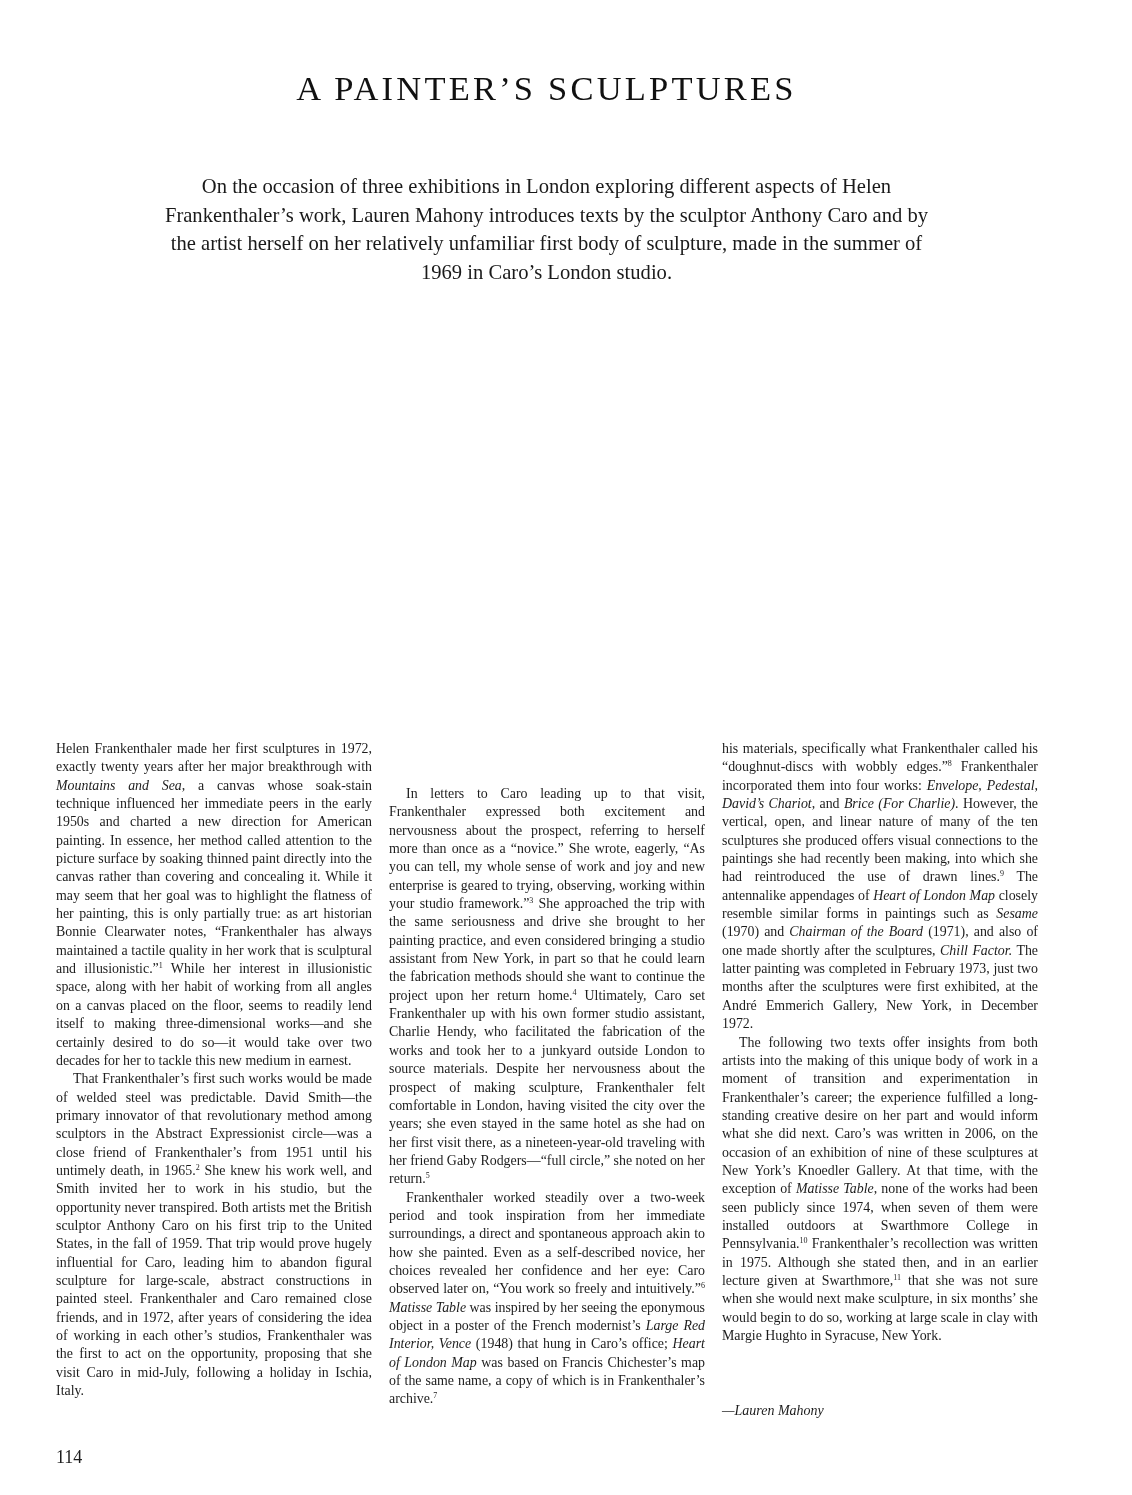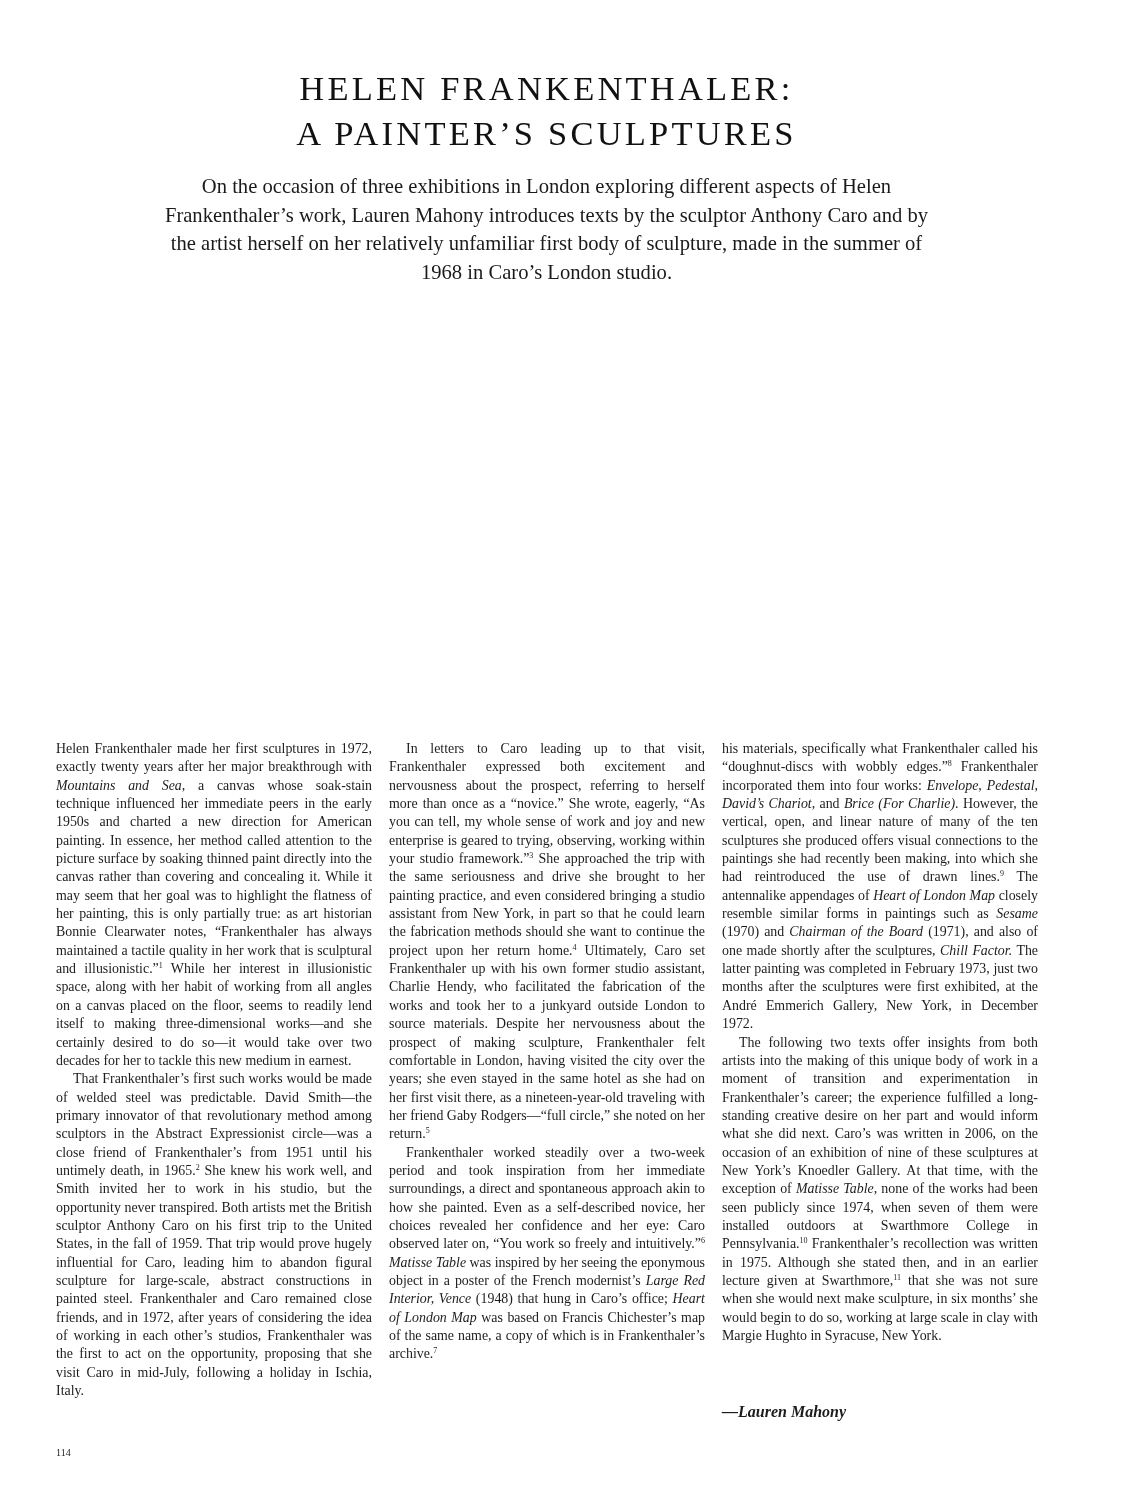--- a/index.html
+++ b/index.html
@@ -24,43 +24,42 @@
   }
   .col {
     position: absolute; top: 740px; width: 316px;
     font-family: "Liberation Serif", serif;
     font-size: 13.9px; line-height: 18.35px;
     text-align: justify; hyphens: manual; color: #1c1c1c;
   }
   .col p { margin: 0; text-indent: 17px; }
   .col p.first { text-indent: 0; }
   #col1 { left: 56px; }
-  #col2 { left: 389px; }
+  #col2 { left: 389px; margin-top: 45px; }
   #col3 { left: 722px; }
   .col i { font-style: italic; }
   .col sup { font-size: 8px; line-height: 0; vertical-align: 5px; }
   .signature {
     position: absolute; left: 722px; top: 1403px;
     font-family: "Liberation Serif", serif; font-style: italic;
-    font-size: 16px; color: #1c1c1c; font-weight: bold;
+    font-size: 14px; color: #1c1c1c;
   }
   .page-number {
     position: absolute; left: 56px; top: 1447px;
-    font-family: "Liberation Serif", serif; font-size: 10px; color: #1c1c1c;
+    font-family: "Liberation Serif", serif; font-size: 18px; color: #1c1c1c;
   }
 </style>
 </head>
 <body>
 
 <h1 class="title">
-  <span>HELEN FRANKENTHALER:</span>
   <span>A PAINTER’S SCULPTURES</span>
 </h1>
 
-<p class="deck">On the occasion of three exhibitions in London exploring different aspects of Helen Frankenthaler’s work, Lauren Mahony introduces texts by the sculptor Anthony Caro and by the artist herself on her relatively unfamiliar first body of sculpture, made in the summer of 1968 in Caro’s London studio.</p>
+<p class="deck">On the occasion of three exhibitions in London exploring different aspects of Helen Frankenthaler’s work, Lauren Mahony introduces texts by the sculptor Anthony Caro and by the artist herself on her relatively unfamiliar first body of sculpture, made in the summer of 1969 in Caro’s London studio.</p>
 
 <div class="col" id="col1">
     <p class="first"><span>Helen Frankenthaler made her first sculptures in 1972, exactly twenty years after her major break­through with </span><i>Mountains and Sea</i><span>, a canvas whose soak-stain technique influenced her immediate peers in the early 1950s and charted a new direc­tion for American painting. In essence, her method called attention to the picture surface by soaking thinned paint directly into the canvas rather than covering and concealing it. While it may seem that her goal was to highlight the flatness of her painting, this is only partially true: as art histo­rian Bonnie Clearwater notes, “Frankenthaler has always maintained a tactile quality in her work that is sculptural and illusionistic.”</span><sup>1</sup><span> While her interest in illusionistic space, along with her habit of work­ing from all angles on a canvas placed on the floor, seems to readily lend itself to making three-di­mensional works—and she certainly desired to do so—it would take over two decades for her to tackle this new medium in earnest.</span></p>
     <p><span>That Frankenthaler’s first such works would be made of welded steel was predictable. David Smith—the primary innovator of that revolu­tionary method among sculptors in the Abstract Expressionist circle—was a close friend of Frankenthaler’s from 1951 until his untimely death, in 1965.</span><sup>2</sup><span> She knew his work well, and Smith invited her to work in his studio, but the opportunity never transpired. Both artists met the British sculptor Anthony Caro on his first trip to the United States, in the fall of 1959. That trip would prove hugely influential for Caro, leading him to abandon figural sculpture for large-scale, abstract constructions in painted steel. Frankenthaler and Caro remained close friends, and in 1972, after years of consid­ering the idea of working in each other’s studios, Frankenthaler was the first to act on the opportu­nity, proposing that she visit Caro in mid-July, fol­lowing a holiday in Ischia, Italy.</span></p>
   </div>
 <div class="col" id="col2">
     <p><span>In letters to Caro leading up to that visit, Frankenthaler expressed both excitement and nervousness about the prospect, referring to herself more than once as a “novice.” She wrote, eagerly, “As you can tell, my whole sense of work and joy and new enterprise is geared to trying, observ­ing, working within your studio framework.”</span><sup>3</sup><span> She approached the trip with the same seriousness and drive she brought to her painting practice, and even considered bringing a studio assistant from New York, in part so that he could learn the fab­rication methods should she want to continue the project upon her return home.</span><sup>4</sup><span> Ultimately, Caro set Frankenthaler up with his own former studio assistant, Charlie Hendy, who facilitated the fabri­cation of the works and took her to a junkyard out­side London to source materials. Despite her ner­vousness about the prospect of making sculp­ture, Frankenthaler felt comfortable in London, having visited the city over the years; she even stayed in the same hotel as she had on her first visit there, as a nineteen-year-old traveling with her friend Gaby Rodgers—“full circle,” she noted on her return.</span><sup>5</sup></p>
     <p><span>Frankenthaler worked steadily over a two-week period and took inspiration from her immediate surroundings, a direct and spontaneous approach akin to how she painted. Even as a self-described novice, her choices revealed her confidence and her eye: Caro observed later on, “You work so freely and intuitively.”</span><sup>6</sup><span> </span><i>Matisse Table</i><span> was inspired by her seeing the eponymous object in a poster of the French modernist’s </span><i>Large Red Interior, Vence</i><span> (1948) that hung in Caro’s office; </span><i>Heart of London Map</i><span> was based on Francis Chichester’s map of the same name, a copy of which is in Frankenthaler’s archive.</span><sup>7</sup></p>
   </div>
 <div class="col" id="col3">

